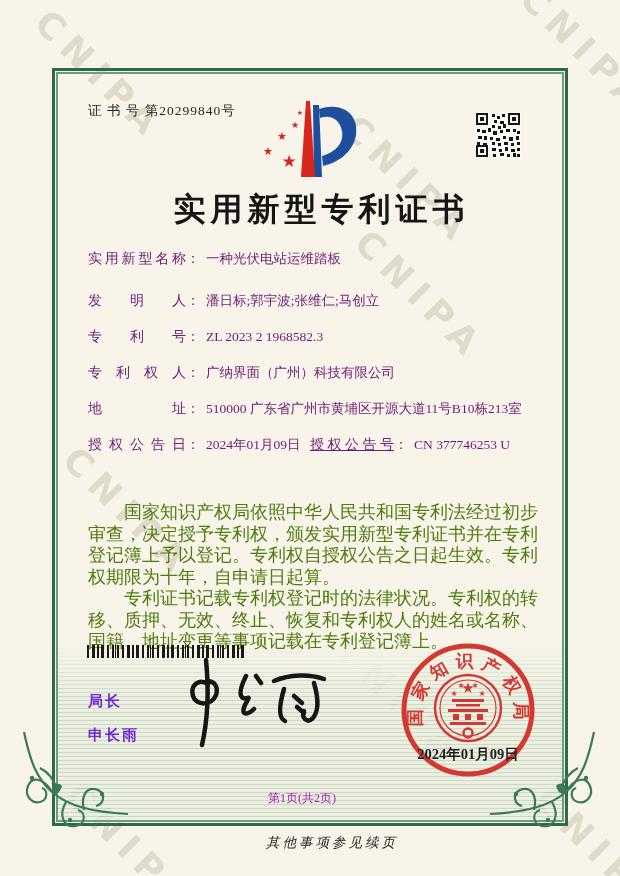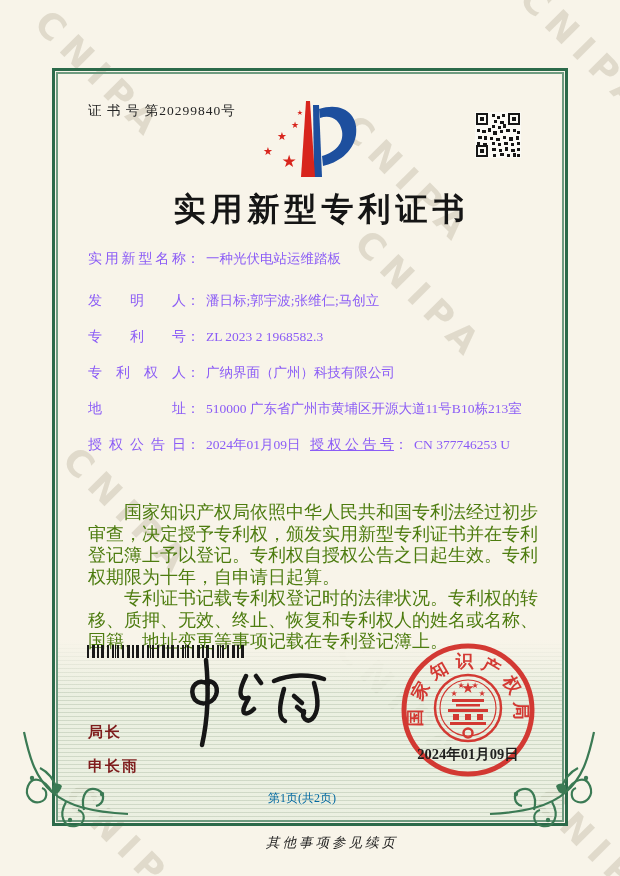--- a/index.html
+++ b/index.html
@@ -32,21 +32,21 @@
   }
   
   .cert-no { position:absolute; left:36px; top:34px; font-size:13.5px; letter-spacing:1px; color:#262626; }
   .logo { position:absolute; left:201px; top:27px; }
   .qr { position:absolute; left:423px; top:44px; }
   .title {
     position:absolute; left:0; right:0; top:120px; text-align:center;
     font-size:32px; font-weight:bold; letter-spacing:5px; color:#151515;padding-left:23px;
   }
   
-  .fields { position:absolute; left:36px; right:28px; top:180px; font-size:14px; color:#8b5cf6; }
+  .fields { position:absolute; left:36px; right:28px; top:180px; font-size:14px; color:#701a75; }
   .frow { margin-bottom:14px; line-height:22px; position:relative; white-space:nowrap; }
   .frow.first { margin-bottom:20px; }
   .flabel {
     display:inline-block; width:98px; text-align:justify; text-align-last:justify;
     vertical-align:top;
   }
   .fcolon { display:inline-block; margin-right:6px; }
   .fvalue { font-size:13.5px; }
   .fpair2 { position:absolute; left:222px; top:0; }
   
@@ -59,25 +59,25 @@
   
   .barcode {
     position:absolute; left:35px; top:577px; width:158px; height:13px;
     background:
       repeating-linear-gradient(90deg,#191919 0 2px, transparent 2px 5px),
       repeating-linear-gradient(90deg,#191919 0 1px, transparent 1px 7px);
   }
   .director {
     position:absolute; left:36px; top:616px;
     font-family:"Liberation Sans", sans-serif; font-weight:600;
-    font-size:15px; letter-spacing:2px; color:#7f1d1d; line-height:34px;margin-top:31px;
+    font-size:15px; letter-spacing:2px; color:#6d28d9; line-height:34px;
   }
   .sig { position:absolute; left:126px; top:580px; }
   .seal { position:absolute; left:346px; top:572px; opacity:0.95; }
-  .page-num { position:absolute; left:0; right:16px; top:722px; text-align:center; font-size:12px; color:#0369a1; }
+  .page-num { position:absolute; left:0; right:16px; top:722px; text-align:center; font-size:12px; color:#a21caf; }
   
   .footer-note {
     position:absolute; left:0; right:0; top:834px; text-align:center;
     font-size:13.5px; font-style:italic; letter-spacing:3px; color:#1f1f1f;margin-left:44px;
   }
   .orn { position:absolute; }
   .orn.left { left:20px; top:730px; }
   .orn.right { left:488px; top:730px; transform:scaleX(-1); }
 </style>
 </head>

